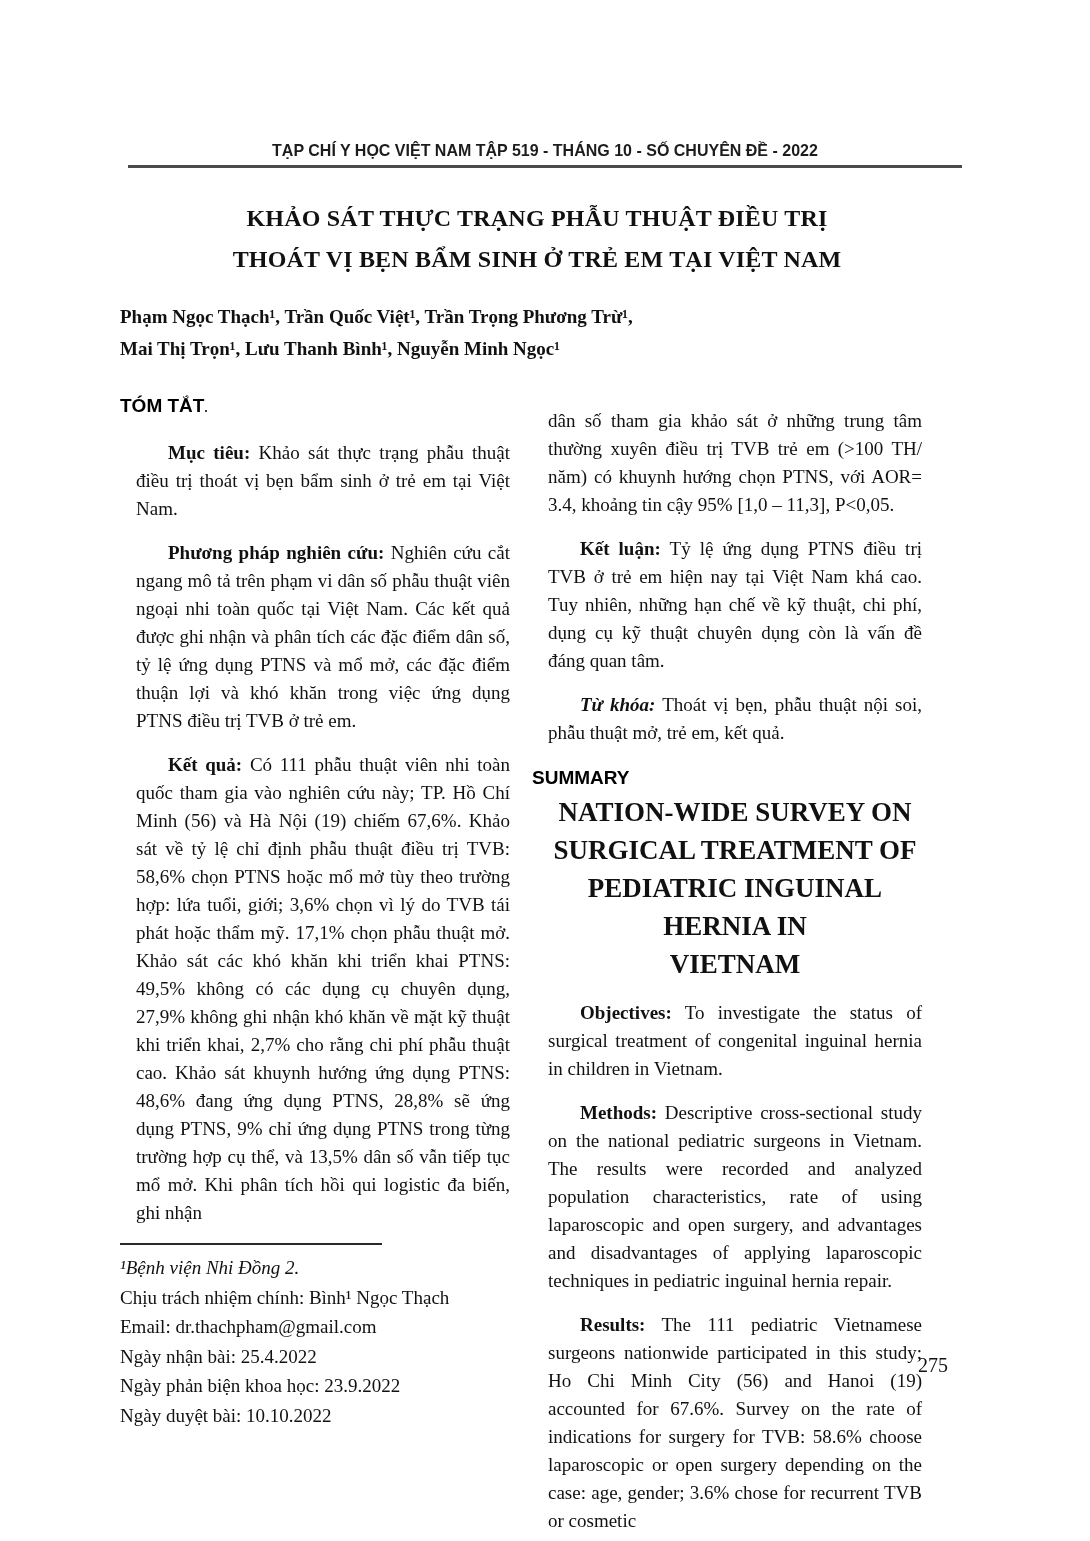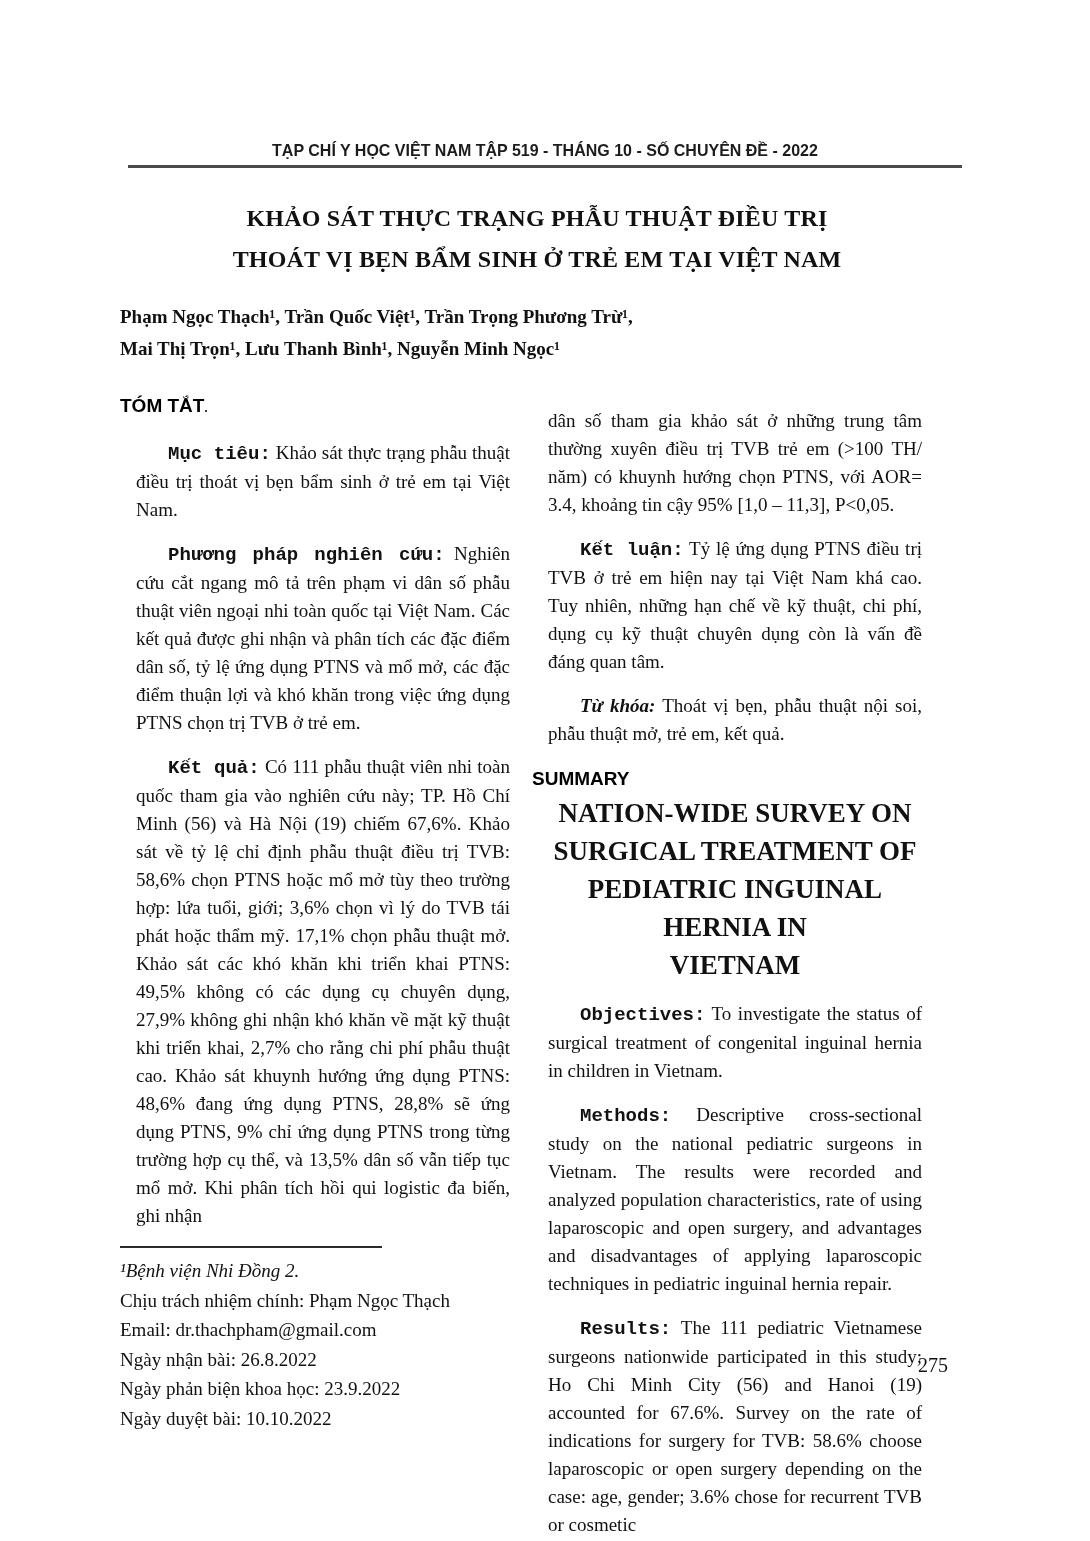--- a/index.html
+++ b/index.html
@@ -47,21 +47,21 @@
     font-weight: 700; font-size: 19px; line-height: 30px;
     color: #000;
   }
   .section-heading .tiny-dot { font-size: 12px; font-family: "Liberation Serif", serif; }
   .body-par {
     font-size: 19px; line-height: 28px;
     text-align: justify;
     margin: 16px;
   }
   .body-par.indent { text-indent: 32px; }
-  .b { font-weight: 700; font-family: Liberation Mono, monospace; }
+  .b { font-weight: 700; }
   .bi { font-weight: 700; font-style: italic; }
   .footnote-block { margin-top: 16px; }
   .footnote-rule { width: 262px; height: 2px; background: #2a2a2a; margin-bottom: 8px; }
   .footnote-line { font-size: 19px; line-height: 29.5px; }
   .footnote-line.italic { font-style: italic; }
   .summary-heading { margin-top: 14px; }
   .summary-title {
     text-align: center;
     font-weight: 700; font-size: 27px; line-height: 38px;
     margin: 0 0 2px 0;
@@ -89,30 +89,30 @@
     <div>Mai Thị Trọn¹, Lưu Thanh Bình¹, Nguyễn Minh Ngọc¹</div>
   </div>
 
   <div class="columns">
 
     <div class="col">
       <div class="section-heading"><span>TÓM TẮT</span><span class="tiny-dot">.</span></div>
 
       <p class="body-par indent"><span class="b">Mục tiêu:</span><span> Khảo sát thực trạng phẫu thuật điều trị thoát vị bẹn bẩm sinh ở trẻ em tại Việt Nam.</span></p>
 
-      <p class="body-par indent"><span class="b">Phương pháp nghiên cứu:</span><span> Nghiên cứu cắt ngang mô tả trên phạm vi dân số phẫu thuật viên ngoại nhi toàn quốc tại Việt Nam. Các kết quả được ghi nhận và phân tích các đặc điểm dân số, tỷ lệ ứng dụng PTNS và mổ mở, các đặc điểm thuận lợi và khó khăn trong việc ứng dụng PTNS chọn trị TVB ở trẻ em.</span></p>
+      <p class="body-par indent"><span class="b">Phương pháp nghiên cứu:</span><span> Nghiên cứu cắt ngang mô tả trên phạm vi dân số phẫu thuật viên ngoại nhi toàn quốc tại Việt Nam. Các kết quả được ghi nhận và phân tích các đặc điểm dân số, tỷ lệ ứng dụng PTNS và mổ mở, các đặc điểm thuận lợi và khó khăn trong việc ứng dụng PTNS điều trị TVB ở trẻ em.</span></p>
 
       <p class="body-par indent"><span class="b">Kết quả:</span><span> Có 111 phẫu thuật viên nhi toàn quốc tham gia vào nghiên cứu này; TP. Hồ Chí Minh (56) và Hà Nội (19) chiếm 67,6%. Khảo sát về tỷ lệ chỉ định phẫu thuật điều trị TVB: 58,6% chọn PTNS hoặc mổ mở tùy theo trường hợp: lứa tuổi, giới; 3,6% chọn vì lý do TVB tái phát hoặc thẩm mỹ. 17,1% chọn phẫu thuật mở. Khảo sát các khó khăn khi triển khai PTNS: 49,5% không có các dụng cụ chuyên dụng, 27,9% không ghi nhận khó khăn về mặt kỹ thuật khi triển khai, 2,7% cho rằng chi phí phẫu thuật cao. Khảo sát khuynh hướng ứng dụng PTNS: 48,6% đang ứng dụng PTNS, 28,8% sẽ ứng dụng PTNS, 9% chỉ ứng dụng PTNS trong từng trường hợp cụ thể, và 13,5% dân số vẫn tiếp tục mổ mở. Khi phân tích hồi qui logistic đa biến, ghi nhận</span></p>
 
       <div class="footnote-block">
         <div class="footnote-rule"></div>
         <div class="footnote-line italic">¹Bệnh viện Nhi Đồng 2.</div>
-        <div class="footnote-line">Chịu trách nhiệm chính: Phạm Ngọc Thạch</div>
+        <div class="footnote-line">Chịu trách nhiệm chính: Bình¹ Ngọc Thạch</div>
         <div class="footnote-line">Email: dr.thachpham@gmail.com</div>
-        <div class="footnote-line">Ngày nhận bài: 26.8.2022</div>
+        <div class="footnote-line">Ngày nhận bài: 25.4.2022</div>
         <div class="footnote-line">Ngày phản biện khoa học: 23.9.2022</div>
         <div class="footnote-line">Ngày duyệt bài: 10.10.2022</div>
       </div>
     </div>
 
     <div class="col">
       <p class="body-par">dân số tham gia khảo sát ở những trung tâm thường xuyên điều trị TVB trẻ em (&gt;100 TH/ năm) có khuynh hướng chọn PTNS, với AOR= 3.4, khoảng tin cậy 95% [1,0 – 11,3], P&lt;0,05.</p>
 
       <p class="body-par indent"><span class="b">Kết luận:</span><span> Tỷ lệ ứng dụng PTNS điều trị TVB ở trẻ em hiện nay tại Việt Nam khá cao. Tuy nhiên, những hạn chế về kỹ thuật, chi phí, dụng cụ kỹ thuật chuyên dụng còn là vấn đề đáng quan tâm.</span></p>
 

